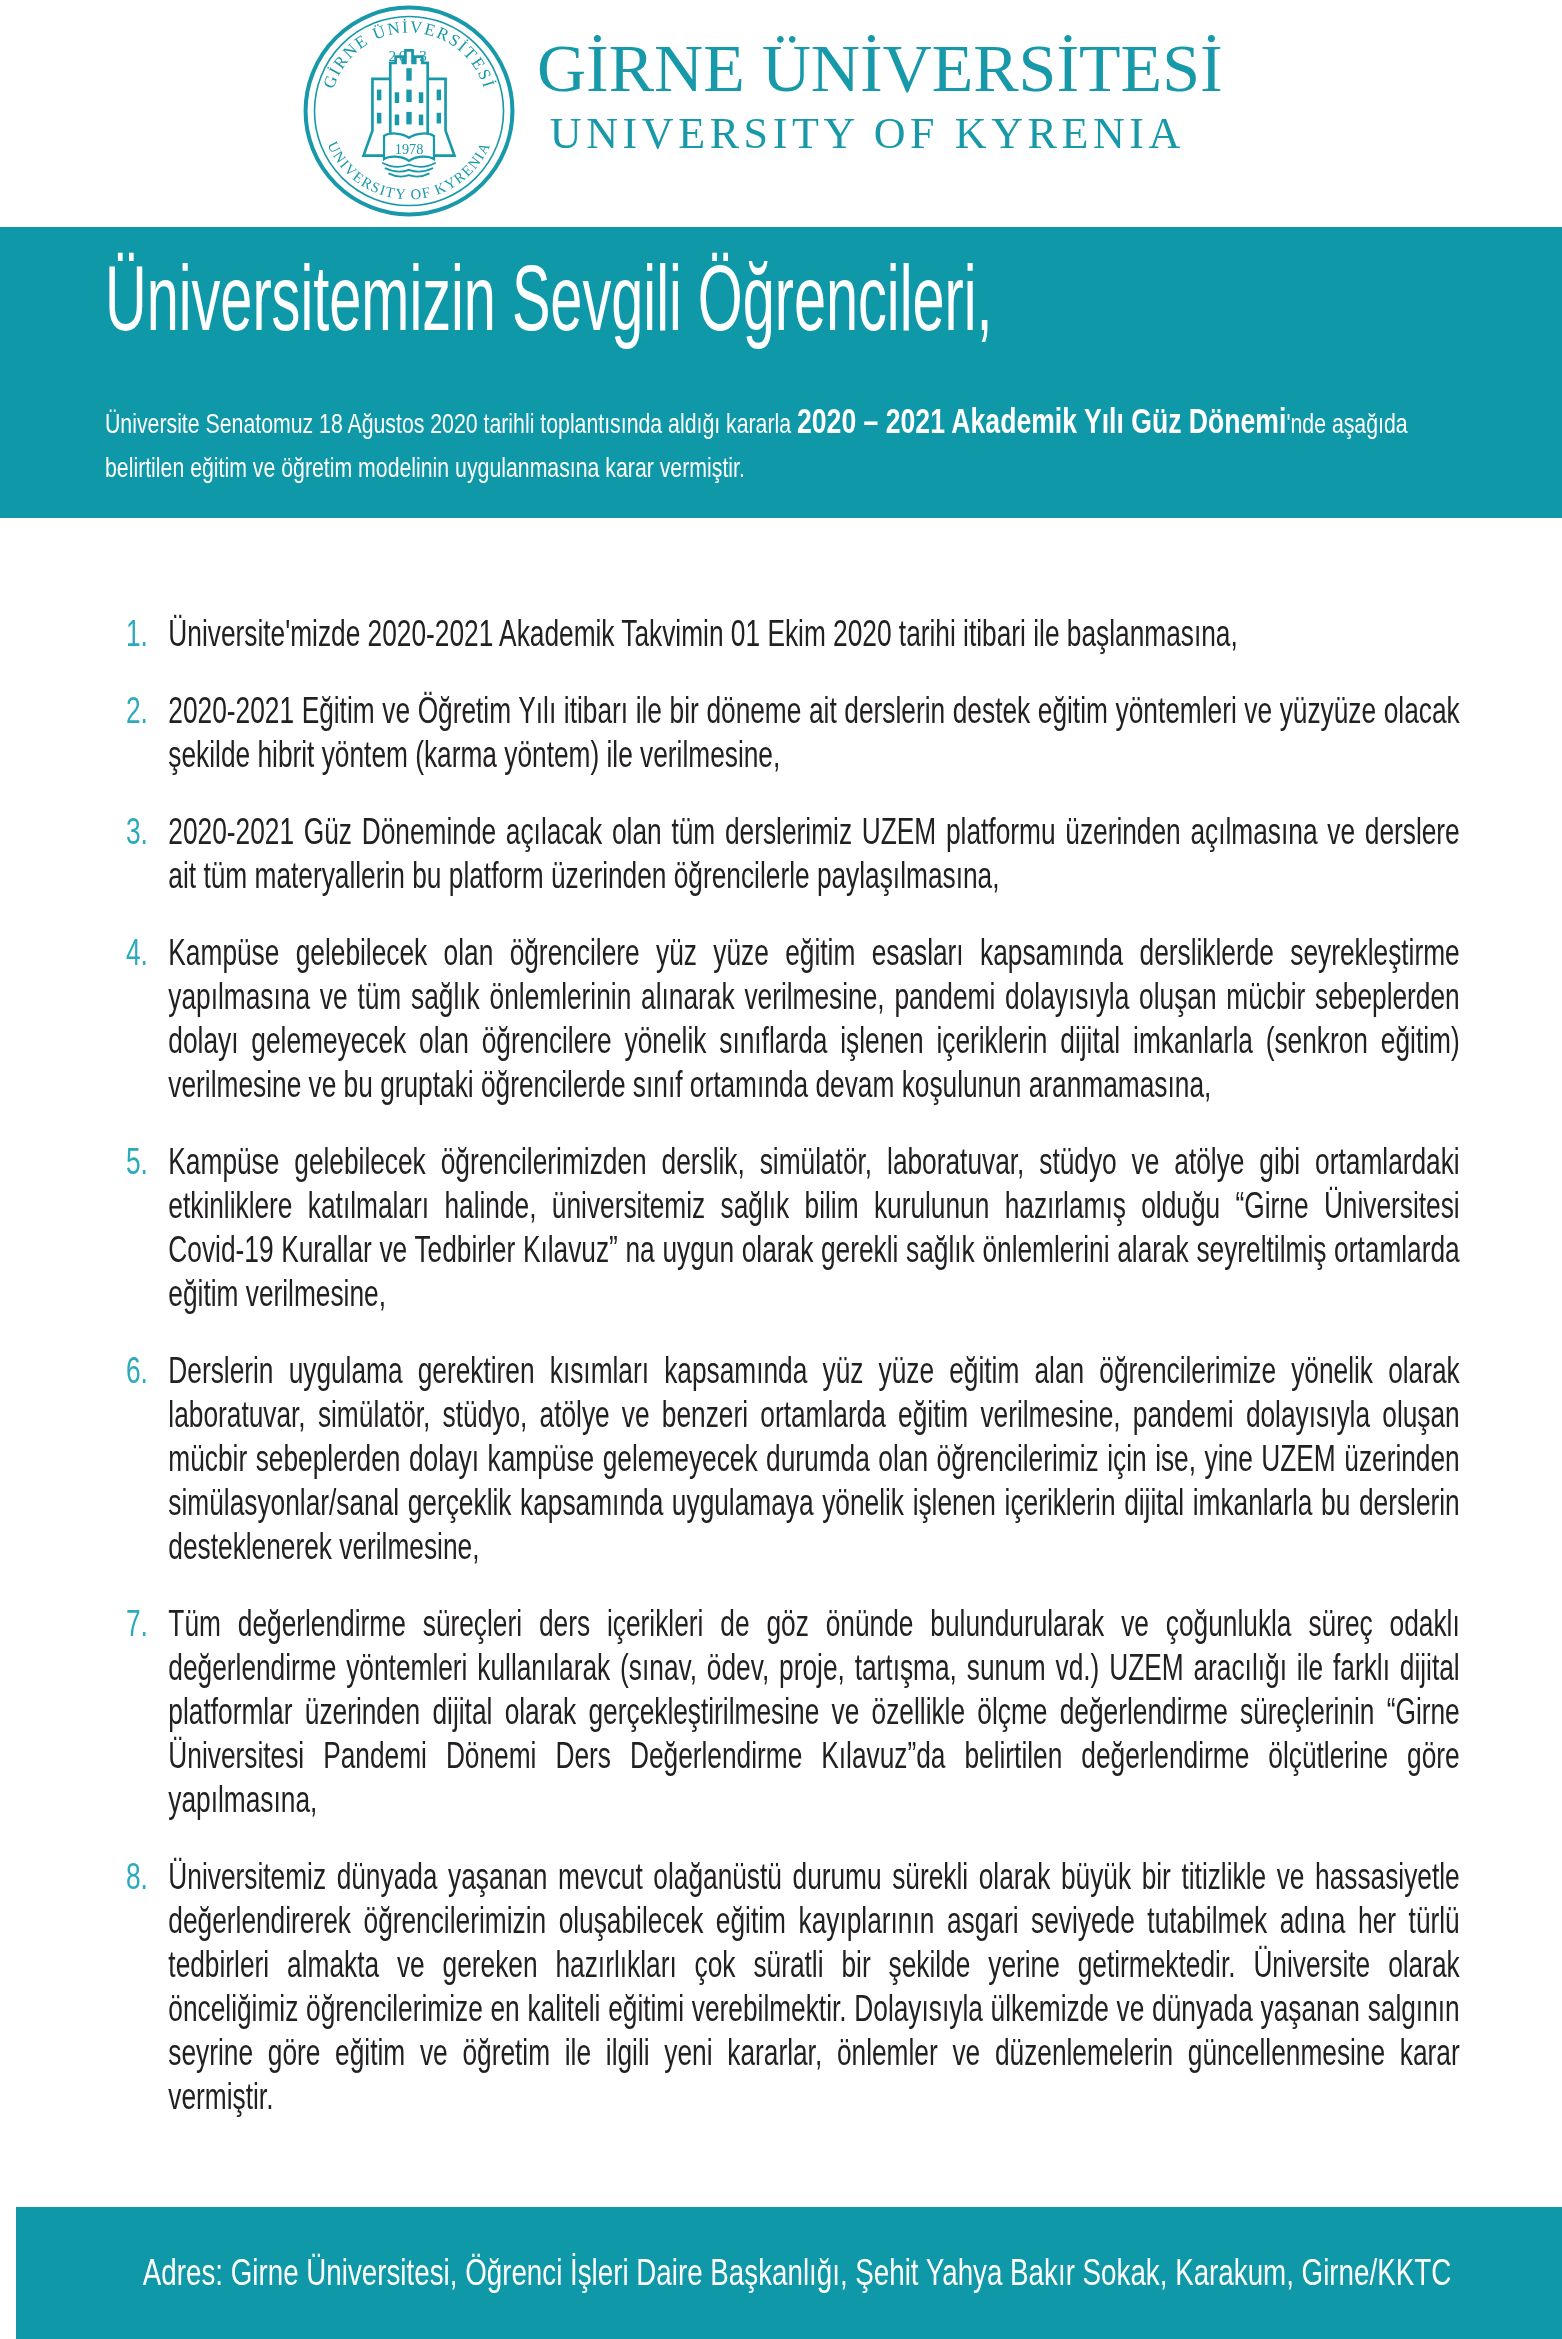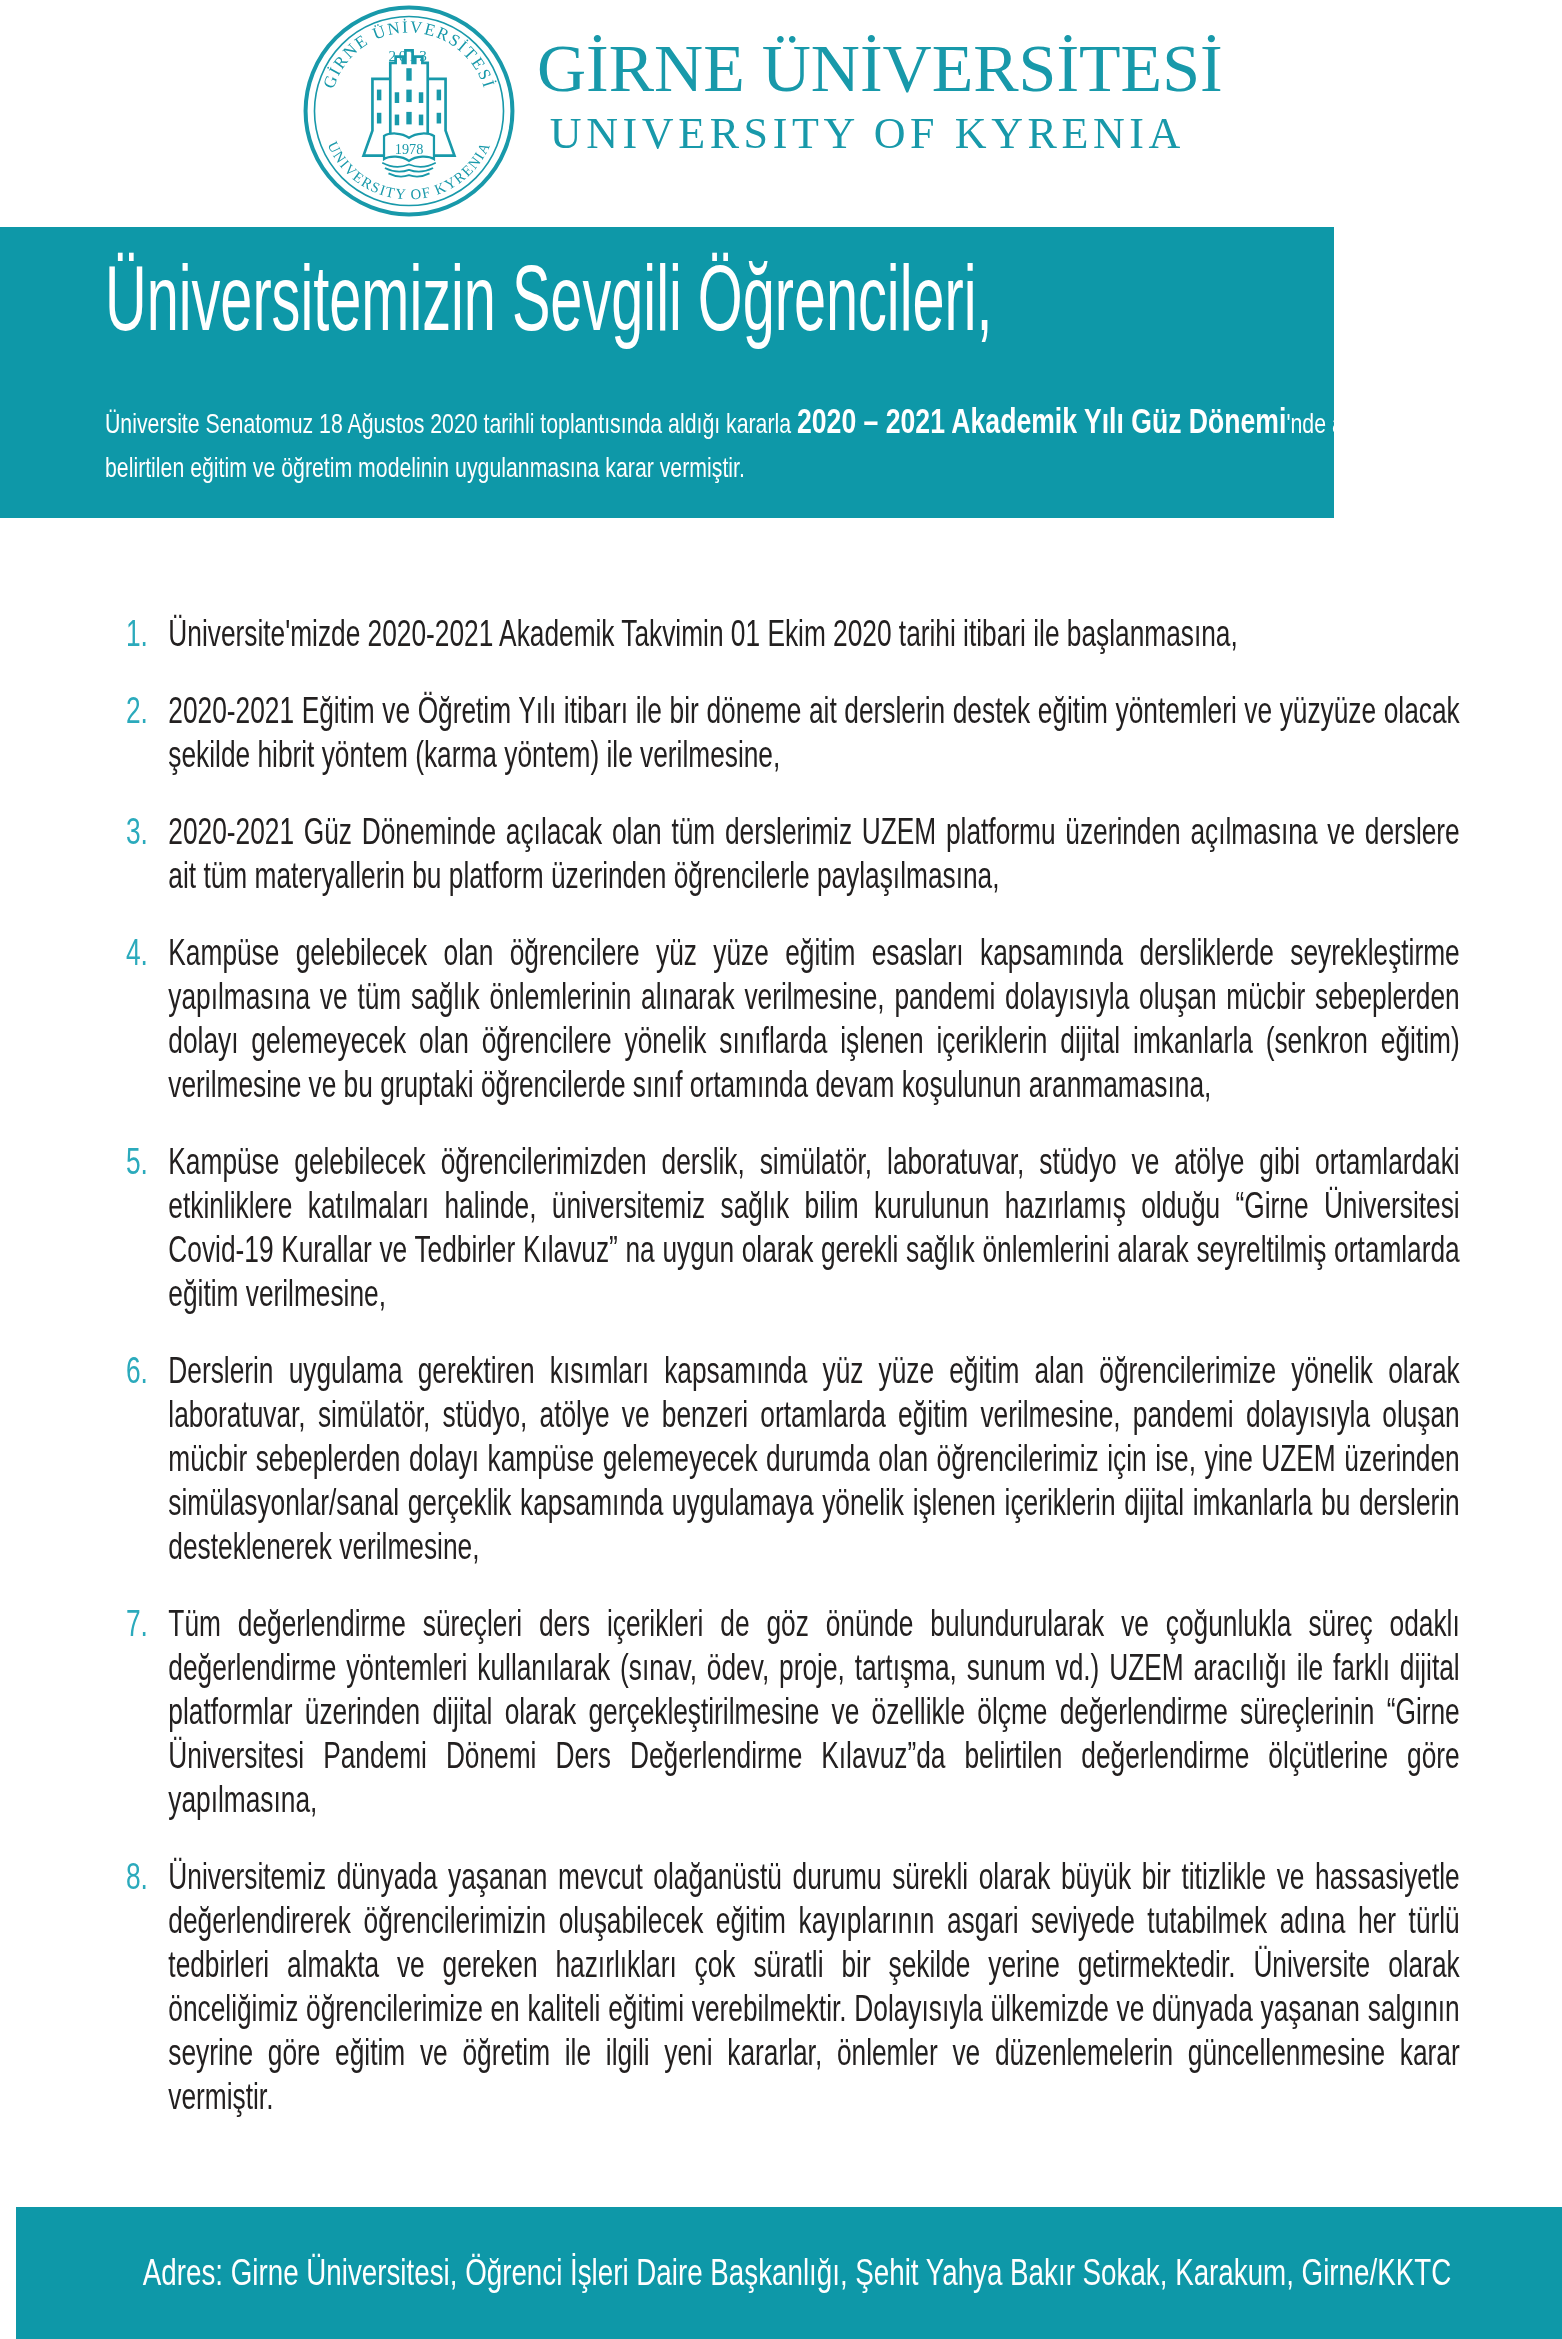--- a/index.html
+++ b/index.html
@@ -20,21 +20,21 @@
   .wordmark .line1{
     font-family:"Liberation Serif",serif;font-size:68px;letter-spacing:0px;
     line-height:71px;white-space:nowrap;
   }
   .wordmark .line2{
     font-family:"Liberation Serif",serif;font-size:44px;letter-spacing:4.6px;
     line-height:48px;margin-top:5.5px;margin-left:12.8px;white-space:nowrap;
   }
   
   .banner{
-    position:absolute;left:0;top:227px;width:1334px;height:291px;
+    position:absolute;left:0;top:227px;width:1562px;height:291px;
     background:var(--teal);color:#ffffff;
   }
   .banner .title{
     position:absolute;left:105px;top:24px;
     font-size:93px;line-height:95px;font-weight:400;white-space:nowrap;
     transform:scaleX(0.62);transform-origin:left top;
   }
   .banner .intro{
     position:absolute;left:105px;top:172px;width:1741px;
     font-size:28px;line-height:44px;font-weight:400;

